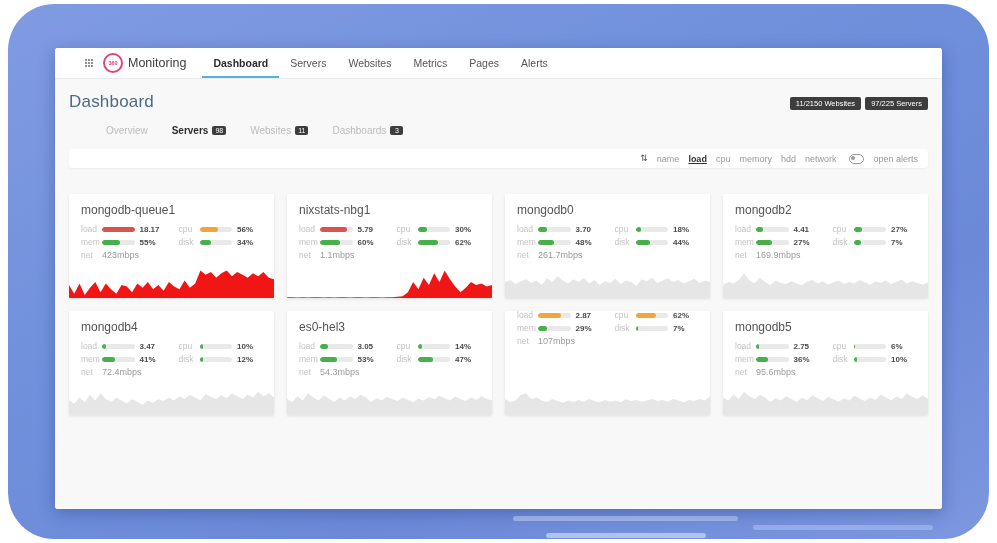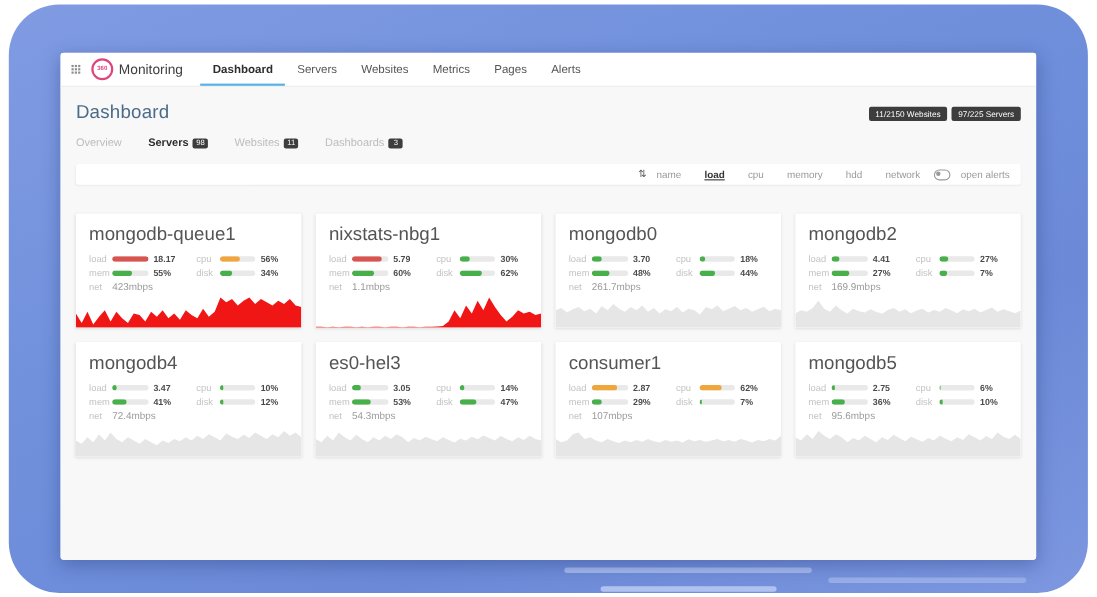--- a/index.html
+++ b/index.html
@@ -6,21 +6,21 @@
   body{width:997px;height:543px;position:relative;overflow:hidden;background:#fff;
        font-family:"Liberation Sans",sans-serif;-webkit-font-smoothing:antialiased;}
   .frame{position:absolute;left:8px;top:4px;width:981px;height:535px;border-radius:46px;
          background:linear-gradient(155deg,#809be2 0%,#7090dc 40%,#6b89d7 70%,#7d97e0 100%);}
   .streak{position:absolute;height:5px;border-radius:3px;}
   .window{position:absolute;left:55px;top:48px;width:887px;height:461px;background:#fff;
           border-radius:3px;box-shadow:0 4px 16px rgba(25,45,110,.35);overflow:hidden;
           display:flex;flex-direction:column;}
   
   .navbar{height:30px;background:#fff;border-bottom:1px solid #ececec;display:flex;
-          align-items:stretch;padding-left:4px;flex:0 0 auto;}
+          align-items:stretch;padding-left:24px;flex:0 0 auto;}
   .grid-icon{width:20px;display:flex;align-items:center;justify-content:center;cursor:pointer;}
   .grid-dots{width:2px;height:2px;background:#8f8f8f;
      box-shadow:3px 0 #8f8f8f,6px 0 #8f8f8f,0 3px #8f8f8f,3px 3px #8f8f8f,6px 3px #8f8f8f,
                 0 6px #8f8f8f,3px 6px #8f8f8f,6px 6px #8f8f8f;margin-right:6px;margin-bottom:6px;}
   .logo{display:flex;align-items:center;gap:5px;padding:0 12px 0 4px;cursor:pointer;}
   .logo-circle{width:16px;height:16px;border:2px solid #e0447c;border-radius:50%;display:flex;
                align-items:center;justify-content:center;font-size:5.5px;font-weight:bold;color:#e0447c;}
   .logo-text{font-size:12.5px;color:#3e3e3e;}
   .nav-items{display:flex;align-items:stretch;margin-left:4px;}
   .nav-item{display:flex;align-items:center;padding:0 11px;font-size:10.5px;color:#555;
@@ -30,42 +30,42 @@
   .avatar{width:16px;height:16px;border-radius:50%;margin-right:3px;
           background:radial-gradient(circle at 35% 30%,#cdb79d 0%,#937b62 55%,#5d4b3a 100%);}
   .user-email,.lang{font-size:9.5px;color:#e8833c;cursor:pointer;}
   .caret{color:#b0b0b0;font-size:7px;margin:0 4px 0 2px;}
   
   .content{flex:1;background:#f8f8f8;padding:0 14px;position:relative;}
   .header-row{display:flex;align-items:flex-start;padding-top:13px;}
   .page-title{font-size:17px;color:#4b6b88;letter-spacing:.2px;}
   .header-badges{margin-left:auto;display:flex;gap:4px;margin-top:5px;}
   .hbadge{background:#3d3d3d;color:#fff;font-size:7.5px;padding:2px 6px;border-radius:2px;white-space:nowrap;}
-  .tabs{display:flex;gap:24px;margin-top:13px;align-items:flex-start;}
+  .tabs{display:flex;gap:24px;margin-top:13px;align-items:flex-start;margin-left:37px;}
   .tab{display:flex;align-items:center;gap:4px;font-size:10px;color:#bcbcbc;cursor:pointer;}
   .tab .tab-label{color:inherit;}
   .tab.active{color:#2e2e2e;}
   .tab.active .tab-label{font-weight:bold;}
   .tab-count{background:#3d3d3d;color:#fff;font-size:7px;padding:1px 3px;border-radius:2px;min-width:7px;text-align:center;}
   .toolbar{margin-top:13px;height:19px;background:#fff;border-radius:3px;
            box-shadow:0 1px 2px rgba(0,0,0,.05);display:flex;align-items:center;
            justify-content:flex-end;gap:9px;padding:0 10px;}
   .sort-icon{font-size:9px;color:#555;line-height:1;}
   .sort-opt{font-size:9px;color:#9a9a9a;cursor:pointer;}
   .sort-opt.active{color:#333;font-weight:bold;text-decoration:underline;}
   .toggle-icon{width:13px;height:8px;border:1px solid #9a9a9a;border-radius:5px;position:relative;
                display:inline-block;cursor:pointer;margin-left:4px;}
   .toggle-icon::after{content:'';position:absolute;left:1px;top:1px;width:4px;height:4px;
                       background:#9a9a9a;border-radius:50%;}
   .alerts-label{font-size:9px;color:#9a9a9a;cursor:pointer;}
   
   .cards{display:grid;grid-template-columns:repeat(4,1fr);gap:13px;margin-top:26px;grid-auto-rows:104px;}
   .card{background:#fff;box-shadow:0 1px 3px rgba(0,0,0,.10);position:relative;overflow:hidden;
         border-radius:1px;cursor:pointer;}
-  .card-title{font-size:17px;color:#545454;padding:9px 12px 8px;}
+  .card-title{font-size:12px;color:#545454;padding:9px 12px 8px;}
   .metrics{display:flex;padding:0 12px;gap:14px;}
   .mcol{flex:1;min-width:0;}
   .mrow{display:flex;align-items:center;margin-bottom:5px;height:8px;}
   .mlabel{font-size:8.5px;color:#c3c3c3;width:21px;flex:0 0 auto;}
   .mtrack{flex:1;height:5px;background:#e9e9e9;border-radius:3px;overflow:hidden;margin-right:5px;}
   .mfill{display:block;height:100%;border-radius:3px;width:0;}
   .mval{font-size:8px;color:#4a4a4a;font-weight:bold;width:25px;flex:0 0 auto;}
   .netval{font-size:9px;color:#9a9a9a;}
   .spark{position:absolute;left:0;right:0;bottom:0;height:30px;}
 </style>
@@ -121,21 +121,21 @@
     <span class="tab-count">11</span>
   </div>
         <div class="tab">
     <span class="tab-label">Dashboards</span>
     <span class="tab-count">3</span>
   </div>
       </div>
 
     <div class="toolbar">
       <span class="sort-icon">⇅</span>
-      <span id="sort-opts" style="display:flex;gap:21px;align-items:center;">
+      <span id="sort-opts" style="display:flex;gap:9px;align-items:center;">
           <span class="sort-opt">name</span>
           <span class="sort-opt active">load</span>
           <span class="sort-opt">cpu</span>
           <span class="sort-opt">memory</span>
           <span class="sort-opt">hdd</span>
           <span class="sort-opt">network</span>
         </span>
       <span class="toggle-icon"></span>
       <span class="alerts-label">open alerts</span>
     </div>
@@ -411,21 +411,20 @@
         </div>
       </div>
     </div>
     <div class="spark">
             <svg viewBox="0 0 100 30" preserveAspectRatio="none" style="width:100%;height:100%;display:block">
               <path d="M0,30 L0.00,14.05 L2.56,16.95 L5.13,11.15 L7.69,15.50 L10.26,8.25 L12.82,12.60 L15.38,15.50 L17.95,10.28 L20.51,14.05 L23.08,16.95 L25.64,12.60 L28.21,15.50 L30.77,11.15 L33.33,14.05 L35.90,9.70 L38.46,12.60 L41.03,16.95 L43.59,13.18 L46.15,15.50 L48.72,12.02 L51.28,14.05 L53.85,16.08 L56.41,12.60 L58.97,14.92 L61.54,17.24 L64.10,13.76 L66.67,15.50 L69.23,12.02 L71.79,14.34 L74.36,10.86 L76.92,13.18 L79.49,15.50 L82.05,11.44 L84.62,14.05 L87.18,16.08 L89.74,12.60 L92.31,14.92 L94.87,11.15 L97.44,14.05 L100.00,15.50 L100,30 Z" fill="#e6e6e6"></path>
             </svg>
           </div>
   </div>
         <div class="card">
-    <div class="card-title">consumer1</div>
     <div class="metrics">
       <div class="mcol">
         <div class="mrow">
           <span class="mlabel">load</span>
           <span class="mtrack">
                   <span class="mfill" style="width: 70%; background: rgb(240, 166, 60);"></span>
                 </span>
           <span class="mval">2.87</span>
         </div>
         <div class="mrow">

